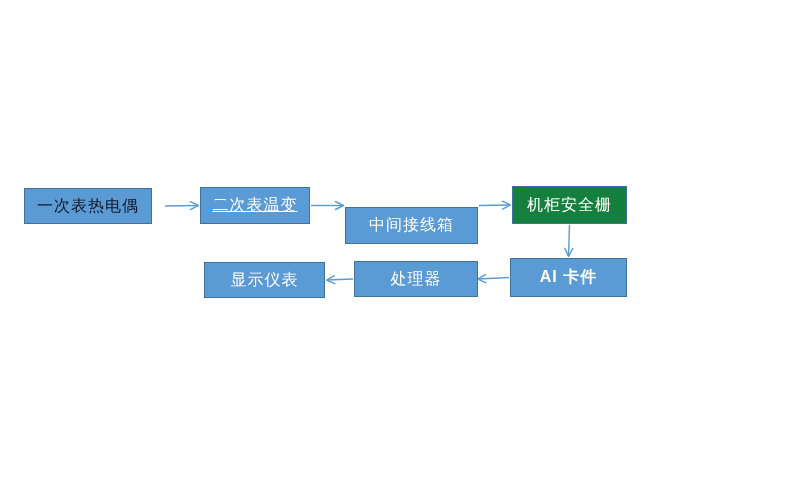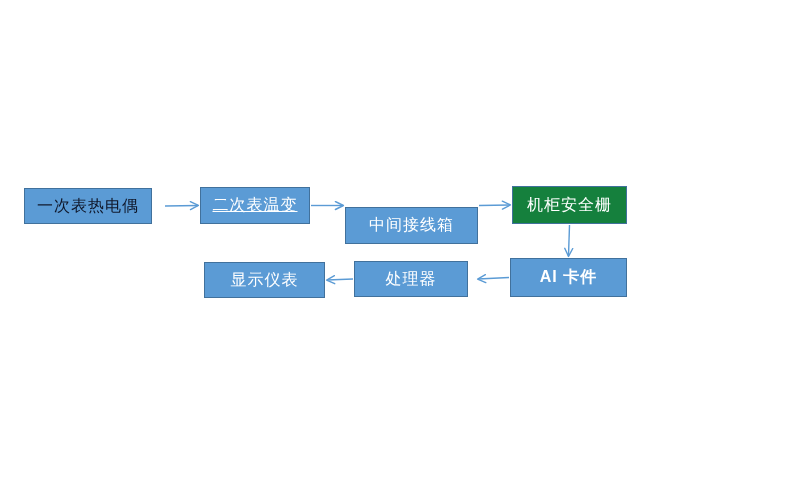--- a/index.html
+++ b/index.html
@@ -52,16 +52,16 @@
       <line x1="569.5" y1="225" x2="568.5" y2="256" stroke="#5b9bd5" stroke-width="1.4" marker-end="url(#arrowhead)"></line>
       <line x1="509" y1="277.5" x2="478" y2="279" stroke="#5b9bd5" stroke-width="1.4" marker-end="url(#arrowhead)"></line>
       <line x1="353" y1="279" x2="327" y2="280" stroke="#5b9bd5" stroke-width="1.4" marker-end="url(#arrowhead)"></line>
     </svg>
   <div id="nodes">
       <div class="node" style="left: 24px; top: 188px; width: 128px; height: 36px; background: rgb(91, 155, 213); border-color: rgb(65, 113, 156); color: #0f172a;">一次表热电偶</div>
       <div class="node" style="left: 200px; top: 187px; width: 110px; height: 37px; background: rgb(91, 155, 213); border-color: rgb(65, 113, 156); color: rgb(255, 255, 255); text-decoration: underline;">二次表温变</div>
       <div class="node" style="left: 345px; top: 187px; width: 133px; height: 37px; background: rgb(91, 155, 213); border-color: rgb(65, 113, 156); color: rgb(255, 255, 255); margin-top: 20px;">中间接线箱</div>
       <div class="node" style="left: 512px; top: 186px; width: 115px; height: 38px; background: #15803d; border-color: rgb(65, 113, 156); color: rgb(255, 255, 255);">机柜安全栅</div>
       <div class="node" style="left: 204px; top: 262px; width: 121px; height: 36px; background: rgb(91, 155, 213); border-color: rgb(65, 113, 156); color: rgb(255, 255, 255);">显示仪表</div>
-      <div class="node" style="left: 354px; top: 261px; width: 114px; height: 36px; background: rgb(91, 155, 213); border-color: rgb(65, 113, 156); color: rgb(255, 255, 255);">处理器</div>
+      <div class="node" style="left: 354px; top: 261px; width: 124px; height: 36px; background: rgb(91, 155, 213); border-color: rgb(65, 113, 156); color: rgb(255, 255, 255);">处理器</div>
       <div class="node" style="left: 510px; top: 258px; width: 117px; height: 39px; background: rgb(91, 155, 213); border-color: rgb(65, 113, 156); color: rgb(255, 255, 255); font-weight: bold;">AI 卡件</div>
     </div>
 </div>
 
 </body></html>

